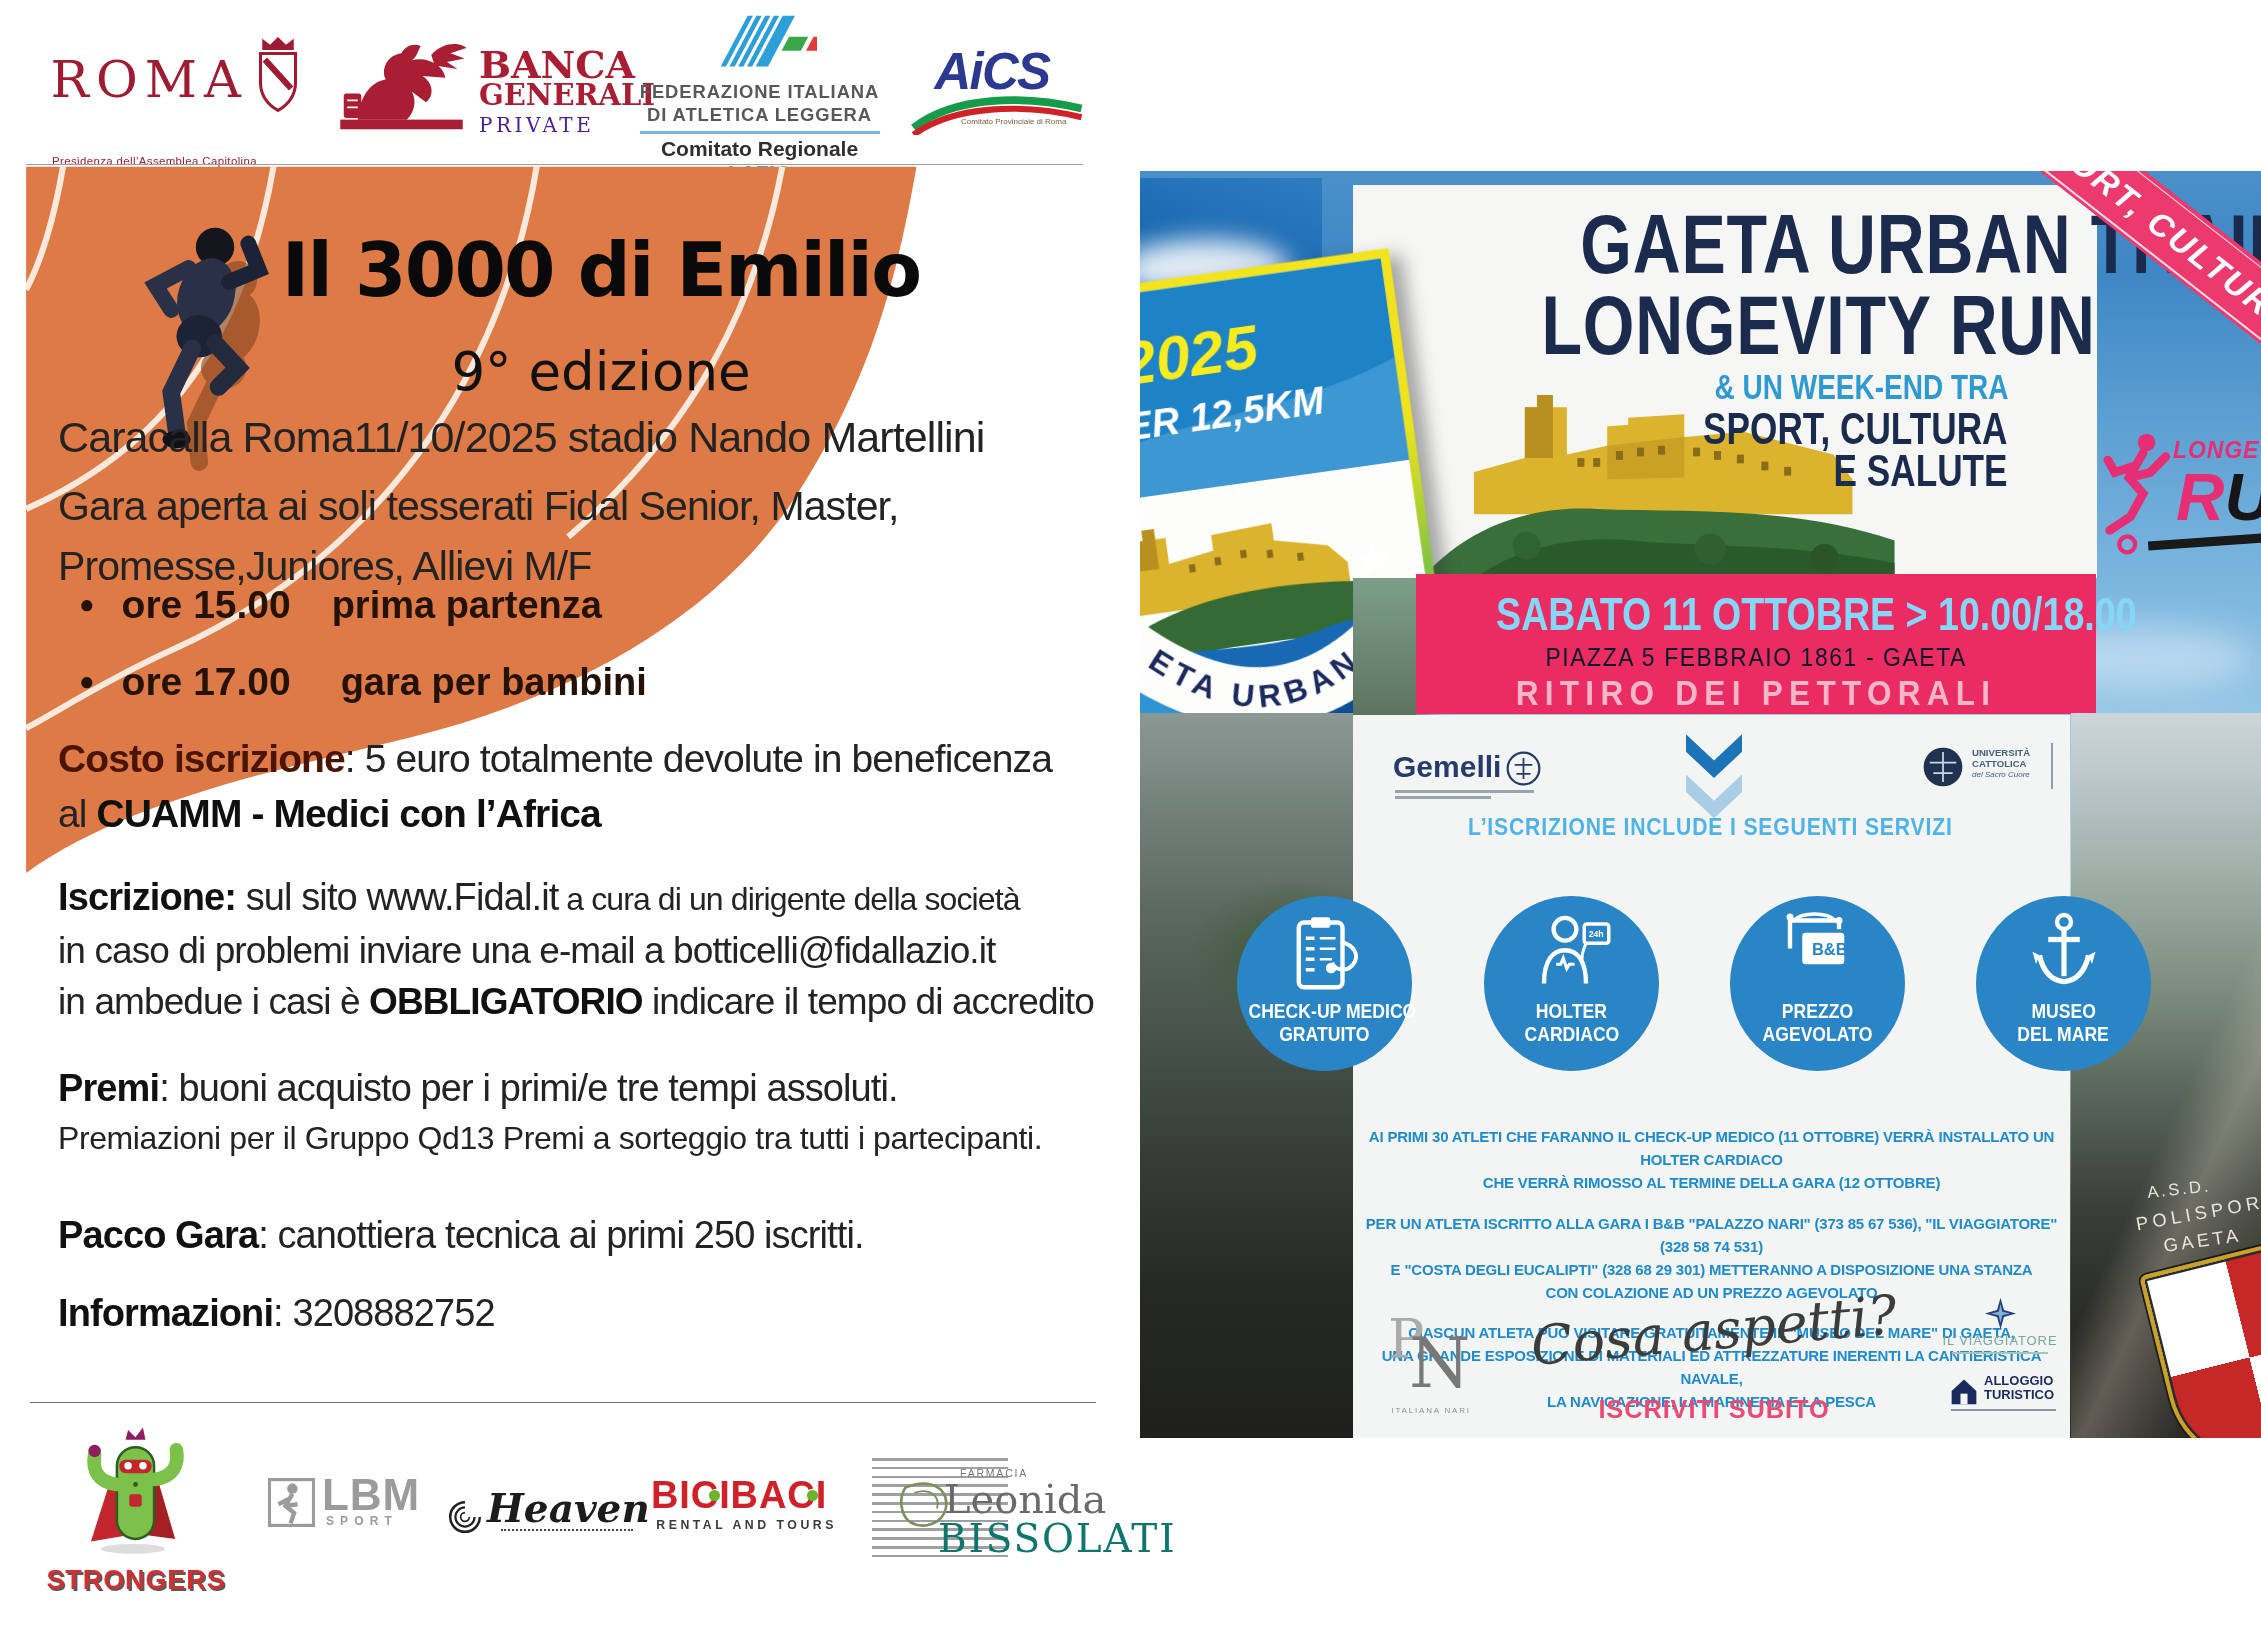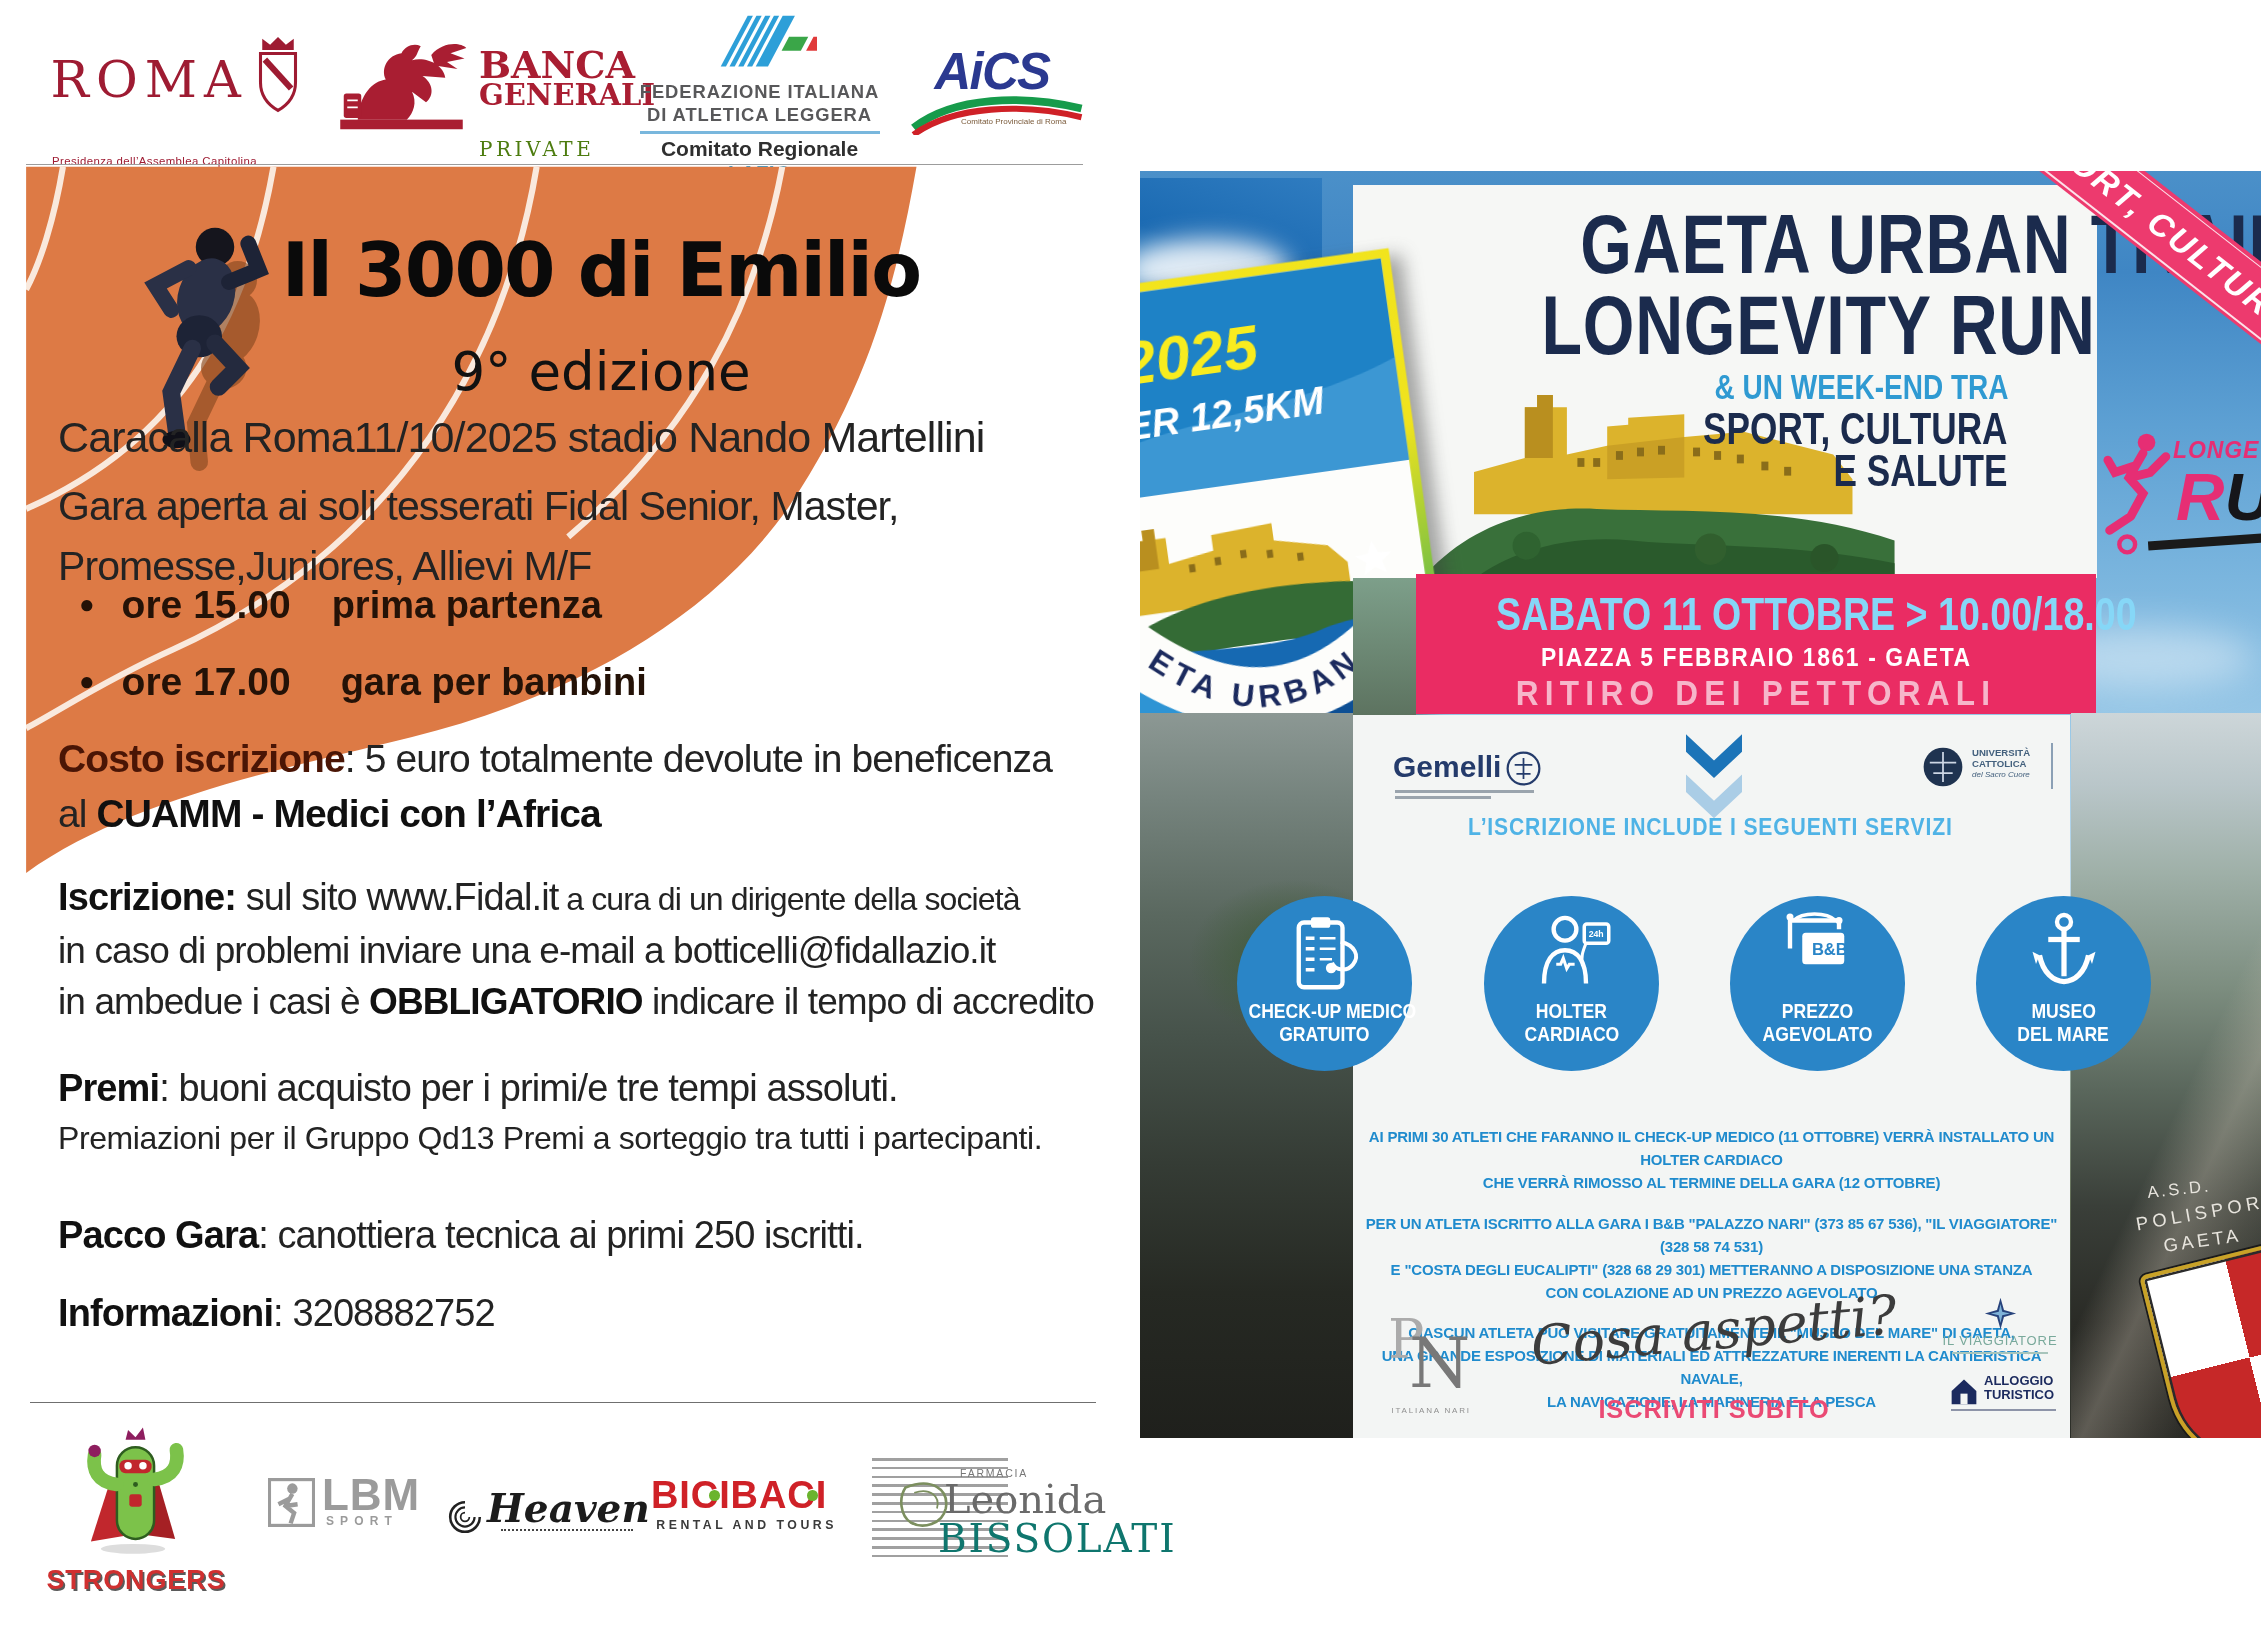--- a/index.html
+++ b/index.html
@@ -42,21 +42,21 @@
       <rect x="6" y="92" width="140" height="11" fill="#a91e32"></rect>
       <path d="M110 18 C124 2 144 4 150 10 L132 16 L148 22 L128 26 L140 34 L114 30 Z" fill="#a91e32"></path>
       <path d="M26 92 C28 62 44 48 58 46 C52 34 60 18 76 16 C80 8 90 4 98 8 C94 14 94 20 88 24 C106 20 124 30 126 44 L100 42 C112 50 114 64 104 72 L88 60 C94 72 90 84 82 92 Z" fill="#a91e32"></path>
       <rect x="10" y="62" width="20" height="28" rx="3" fill="#a91e32"></rect>
       <line x1="14" y1="70" x2="26" y2="70" stroke="#fff" stroke-width="2"></line>
       <line x1="14" y1="78" x2="26" y2="78" stroke="#fff" stroke-width="2"></line>
     </svg>
     <div class="abs serif" style="left:453px;top:32px;color:#a91e32;line-height:30px;">
       <div class="bold" style="font-size:38px;">BANCA</div>
       <div class="bold" style="font-size:29px;">GENERALI</div>
-      <div style="font-size:20px;letter-spacing:3.5px;color:#4d7c0f;margin-top:24px;">PRIVATE</div>
+      <div style="font-size:20px;letter-spacing:3.5px;color:#4c1d95;">PRIVATE</div>
     </div>
 
     <div class="abs ctr" style="left:602px;top:-3.5px;width:263px;">
       <svg width="114" height="63" viewBox="0 0 130 72">
         <g transform="skewX(-28)">
           <rect x="52" y="2" width="6" height="58" fill="#2d9fd8"></rect>
           <rect x="62" y="2" width="6" height="58" fill="#2d9fd8"></rect>
           <rect x="72" y="2" width="6" height="58" fill="#2d9fd8"></rect>
           <rect x="82" y="2" width="6" height="58" fill="#2d9fd8"></rect>
           <rect x="92" y="2" width="14" height="58" fill="#2d9fd8"></rect>
@@ -326,21 +326,21 @@
           </text>
           <path d="M330 332 L336 346 L351 347 L339 356 L343 370 L330 362 L317 370 L321 356 L309 347 L324 346 Z" fill="#fff"></path>
         </g>
       </svg>
     </div>
 
     <div class="abs" style="left:213px;top:407px;width:63px;height:137px;background:linear-gradient(180deg,#7d9f8a,#5d7360);"></div>
 
     <div class="abs" style="left:276px;top:403px;width:680px;height:140px;background:#ea2c63;text-align:center;">
       <div style="margin-top:12.3px;font-size:47px;font-weight:bold;color:#86d7f7;"><span class="cond">SABATO 11 OTTOBRE &gt; 10.00/18.00</span></div>
-      <div style="margin-top:1.8px;font-size:25.4px;font-weight:bold;color:#ffffff;letter-spacing:1.8px;"><span class="cond" style="transform:scaleX(.9);">PIAZZA 5 FEBBRAIO 1861 - GAETA</span></div>
+      <div style="margin-top:1.8px;font-size:25.4px;font-weight:normal;color:#0f172a;letter-spacing:1.8px;"><span class="cond" style="transform:scaleX(.9);">PIAZZA 5 FEBBRAIO 1861 - GAETA</span></div>
       <div style="margin-top:0.9px;font-size:35px;font-weight:600;color:#f6b6ca;letter-spacing:7px;"><span class="cond" style="transform:scaleX(.9);">RITIRO DEI PETTORALI</span></div>
     </div>
 
     <div class="abs" style="left:213px;top:544px;width:717px;height:724px;background:#f3f5f4;"></div>
 
     <div class="abs" style="left:253px;top:579px;width:175px;height:53px;">
       <span style="font-size:30px;font-weight:600;color:#243b6b;">Gemelli</span>
       <svg class="abs" style="left:112px;top:0px;" width="37" height="37" viewBox="0 0 42 42">
         <circle cx="21" cy="21" r="18" fill="none" stroke="#243b6b" stroke-width="2.5"></circle>
         <path d="M21 9 V33 M11 17 H31 M13 27 H29" stroke="#243b6b" stroke-width="2"></path>

